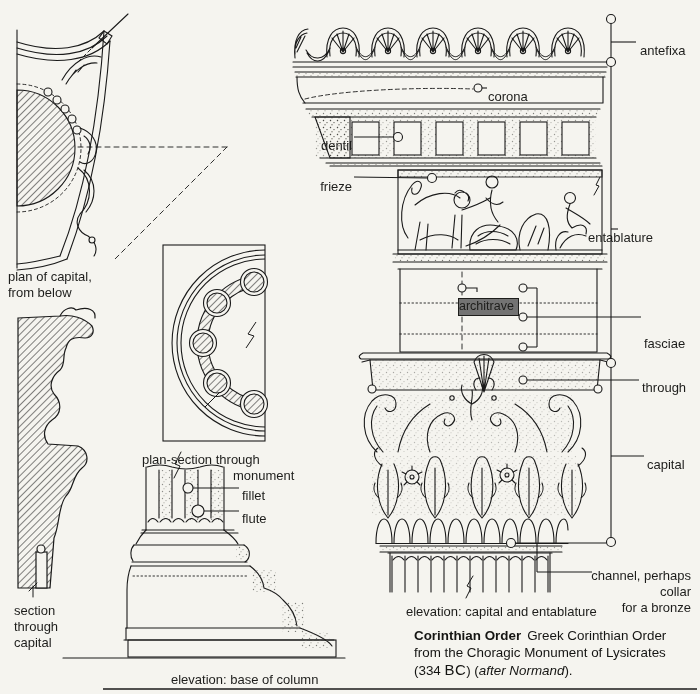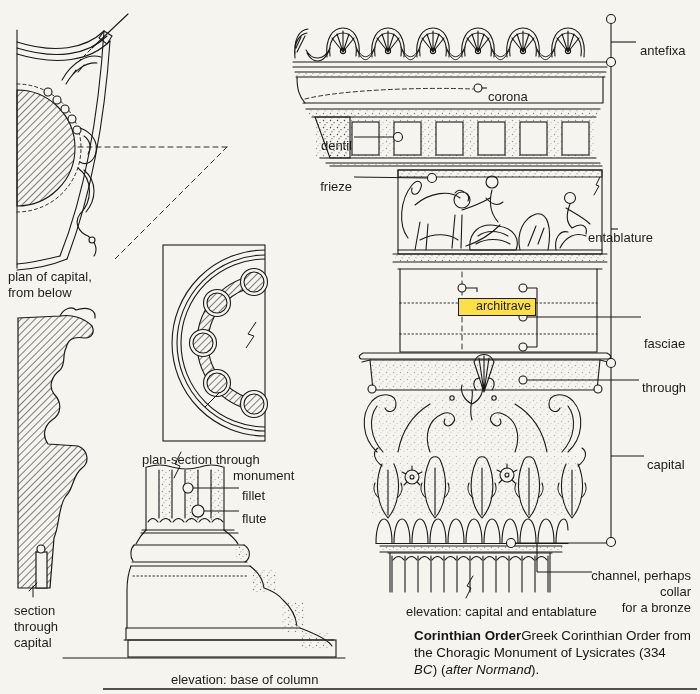--- a/index.html
+++ b/index.html
@@ -9,29 +9,29 @@
     font-family:"Liberation Sans",sans-serif;
   }
   svg{position:absolute;left:0;top:0;}
   .lbl{
     position:absolute;
     font-size:13px;line-height:1.22;
     color:#1d1d1b;white-space:nowrap;margin-top:8px;
   }
   .r{text-align:right;}
   .box{
-    border:1.2px solid #1d1d1b;background:#fde047;
-    padding:0 4px 1px 17px;font-size:12.5px;
+    border:1.2px solid #1d1d1b;background:#737373;
+    padding:0 4px 1px 0;font-size:12.5px;
   }
   .cap{
     position:absolute;left:414px;top:627px;width:278px;
     font-size:13.4px;line-height:17px;color:#151513;white-space:normal;
   }
-  .cap .term{font-weight:bold;margin-right:0;}
-  .cap .bc{font-size:13px;letter-spacing:.4px;font-style:italic;}
+  .cap .term{font-weight:bold;margin-right:6px;}
+  .cap .bc{font-size:15px;letter-spacing:.4px;}
   .cap .credit{font-style:italic;}
   .multi{white-space:normal;}
 </style>
 </head>
 <body>
 
 <div id="stage">
 
 <svg width="700" height="694" viewBox="0 0 700 694">
   <defs>

